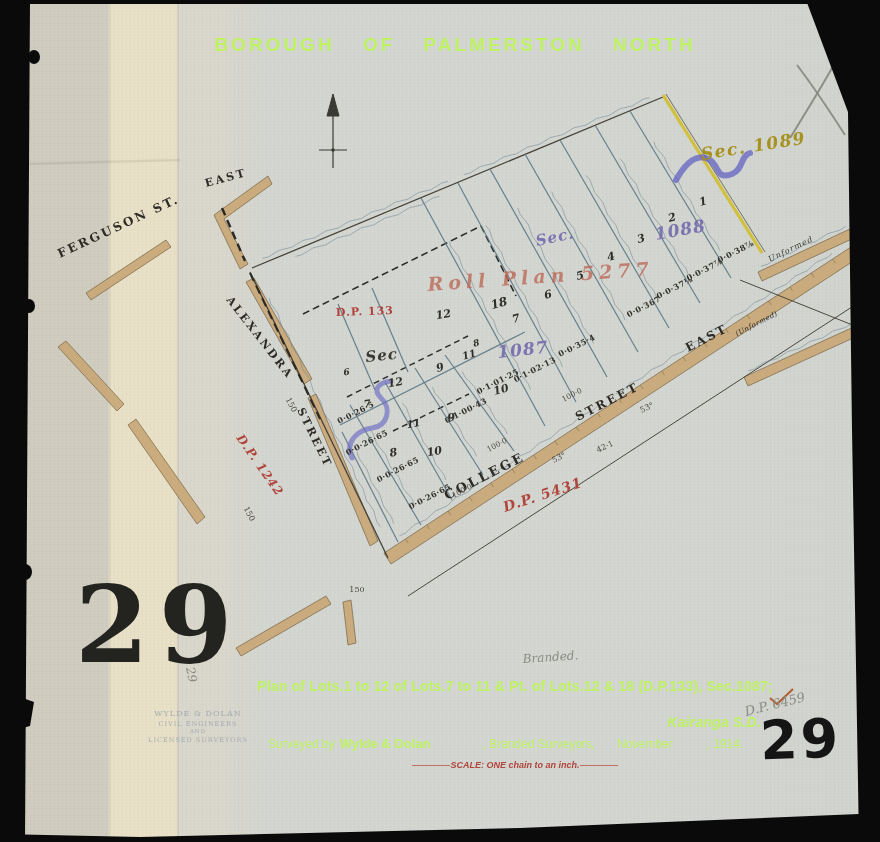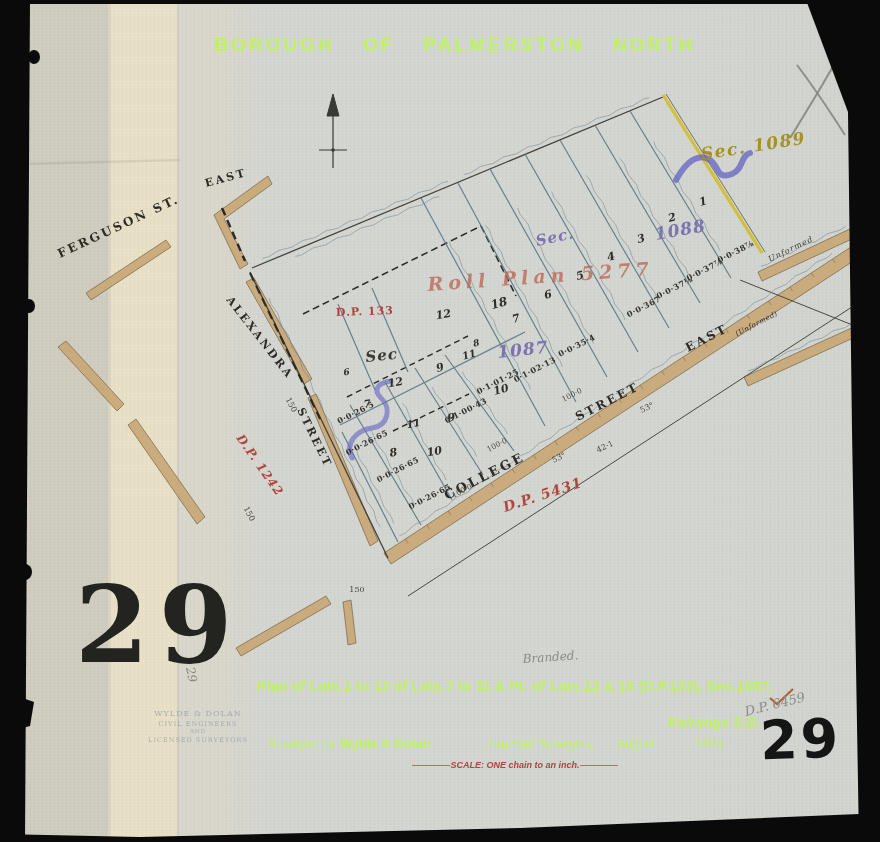--- a/index.html
+++ b/index.html
@@ -255,21 +255,21 @@
       <ellipse cx="34" cy="57" rx="6" ry="7"></ellipse>
       <ellipse cx="29" cy="306" rx="6" ry="7"></ellipse>
       <ellipse cx="25" cy="572" rx="7" ry="8"></ellipse>
     </g>
   </svg>
 
   <div class="htext title">BOROUGH OF PALMERSTON NORTH</div>
   <div class="htext cap" style="top:678px;">Plan of Lots.1 to 12 of Lots.7 to 11 &amp; Pt. of Lots.12 &amp; 18 (D.P.133), Sec.1087;</div>
   <div class="htext cap cap3" style="top:714px;">Kairanga S.D.</div>
   <div class="htext cap4">
-    <span></span><span>Surveyed by</span><span class="surv">Wylde &amp; Dolan</span><span class="mid">, Branded Surveyors,</span><span class="mon">August</span><span class="yr">, 1923.</span>
+    <span></span><span>Surveyed by</span><span class="surv">Wylde &amp; Dolan</span><span class="mid">, Branded Surveyors,</span><span class="mon">November</span><span class="yr">, 1914.</span>
   </div>
   <div class="htext scaleline">
     <span class="dash"></span>
     <span>SCALE: ONE chain to an inch.</span>
     <span class="dash"></span>
   </div>
   <div class="htext stencil">29</div>
   <div class="htext marker">29</div>
 </div>
 

